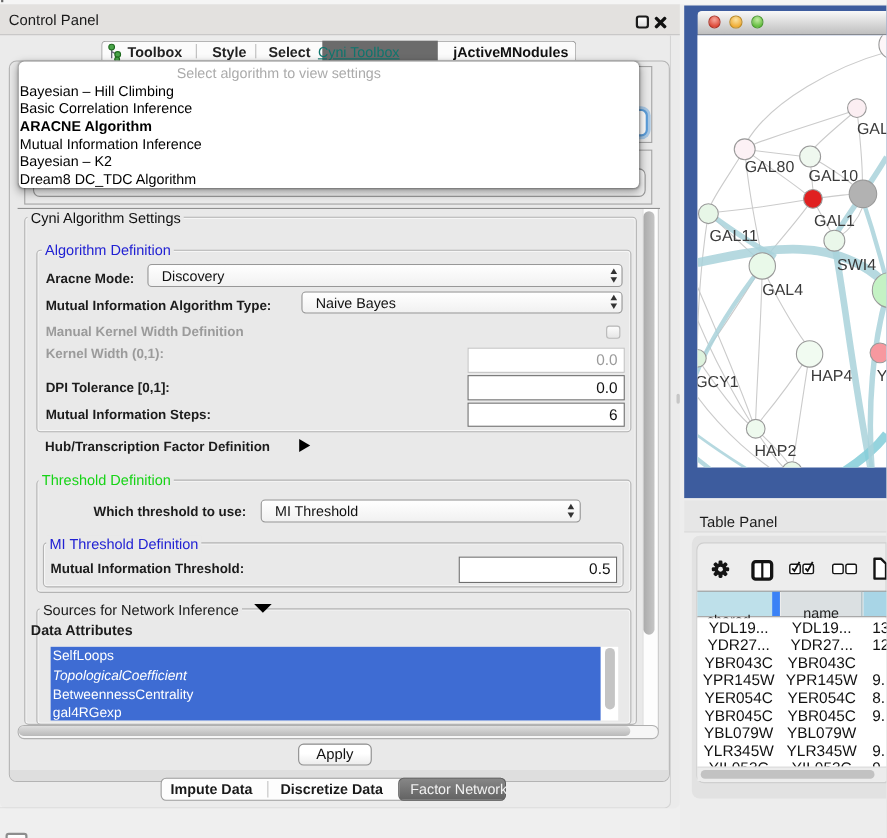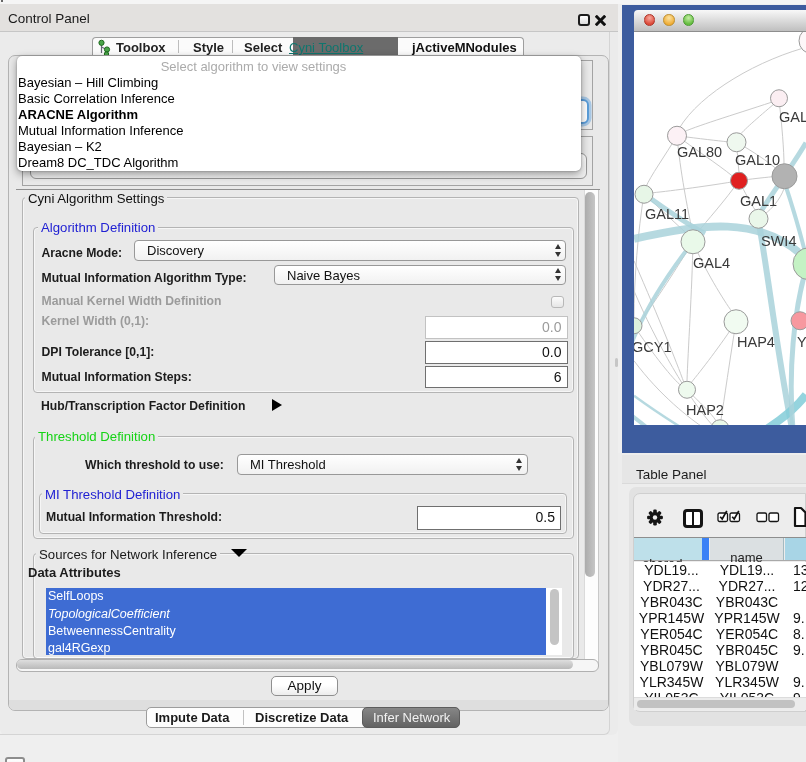--- a/index.html
+++ b/index.html
@@ -131,21 +131,21 @@
 </div>
 <div class="abs" style="left:550px;top:589px;width:8.5px;height:56px;background:#c4c4c4;border-radius:4.5px;"></div>
 
 <div class="abs" style="left:271px;top:676px;width:67px;height:19.5px;background:linear-gradient(#fff 45%,#ececec);border:1px solid #8f8f8f;border-radius:5px;text-align:center;font-size:13.5px;color:#111;padding-top:1px;">Apply</div>
 
 <div class="abs" style="left:146px;top:707px;width:314px;height:21px;background:#fdfdfd;border:1px solid #9c9c9c;border-radius:5px;"></div>
 <div class="abs" style="left:243px;top:710px;width:1px;height:15px;background:#c2c2c2;"></div>
 <div class="abs" style="left:362px;top:707px;width:98px;height:21px;background:linear-gradient(#868686,#636363);border:1px solid #5c5c5c;border-radius:5px;"></div>
 <div class="abs" style="left:155px;top:710px;font-size:13px;font-weight:bold;color:#1a1a1a;">Impute Data</div>
 <div class="abs" style="left:255px;top:710px;font-size:13px;font-weight:bold;color:#1a1a1a;">Discretize Data</div>
-<div class="abs" style="left:373px;top:710px;font-size:13px;color:#f2f2f2;">Infer Network</div>
+<div class="abs" style="left:373px;top:710px;font-size:13px;color:#f2f2f2;">Factor Network</div>
 
 <div class="abs" style="left:0;top:32px;width:610px;height:703px;border-right:1px solid #d4d4d4;border-bottom:1px solid #d4d4d4;border-radius:0 0 6px 0;"></div>
 
 <div class="abs" style="left:615px;top:358px;width:3px;height:9px;background:#c6c6c6;border-radius:1.5px;"></div>
 
 <div class="abs" style="left:5px;top:757px;width:20px;height:16px;border:2px solid #8d8d8d;border-radius:3px;background:linear-gradient(#fff,#e8e8e8);"></div>
 
 <div class="abs" style="left:622px;top:5px;width:184px;height:448px;background:#3d5c9e;"></div>
 <div class="abs" style="left:634px;top:10px;width:172px;height:21.5px;background:linear-gradient(#f8f8f8,#bfbfbf);border-bottom:1px solid #8e8e8e;border-radius:4px 0 0 0;"></div>
 <div class="abs" style="left:643.5px;top:14px;width:11.5px;height:11.5px;border-radius:50%;background:radial-gradient(circle at 50% 30%, #f7a99e, #dd4a39 72%);border:1px solid #ad3428;"></div>

